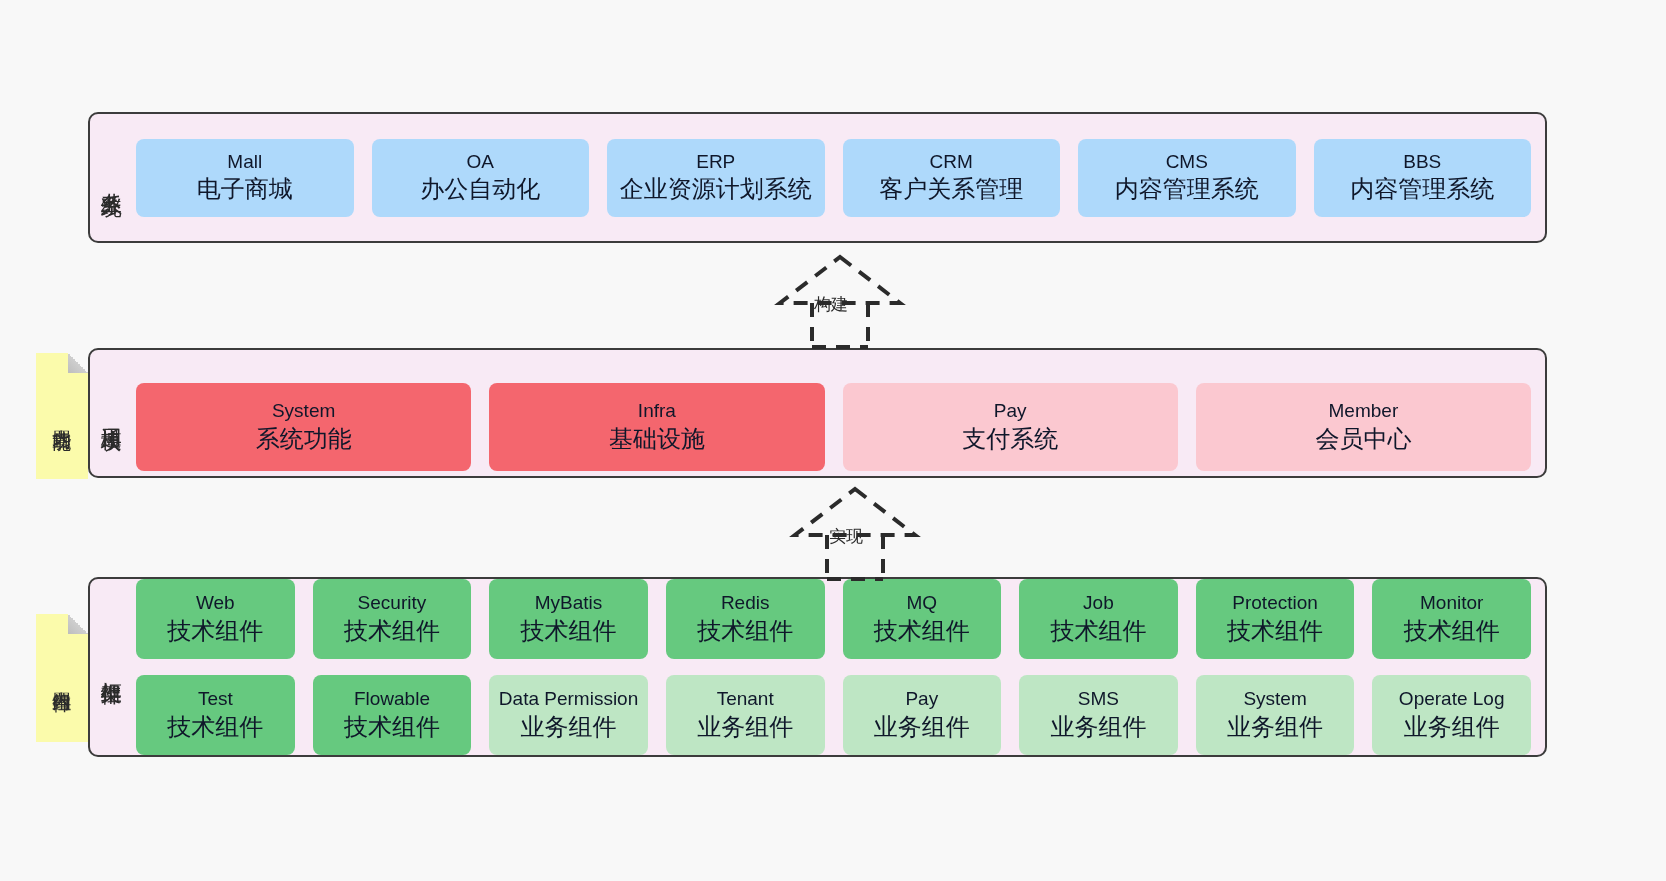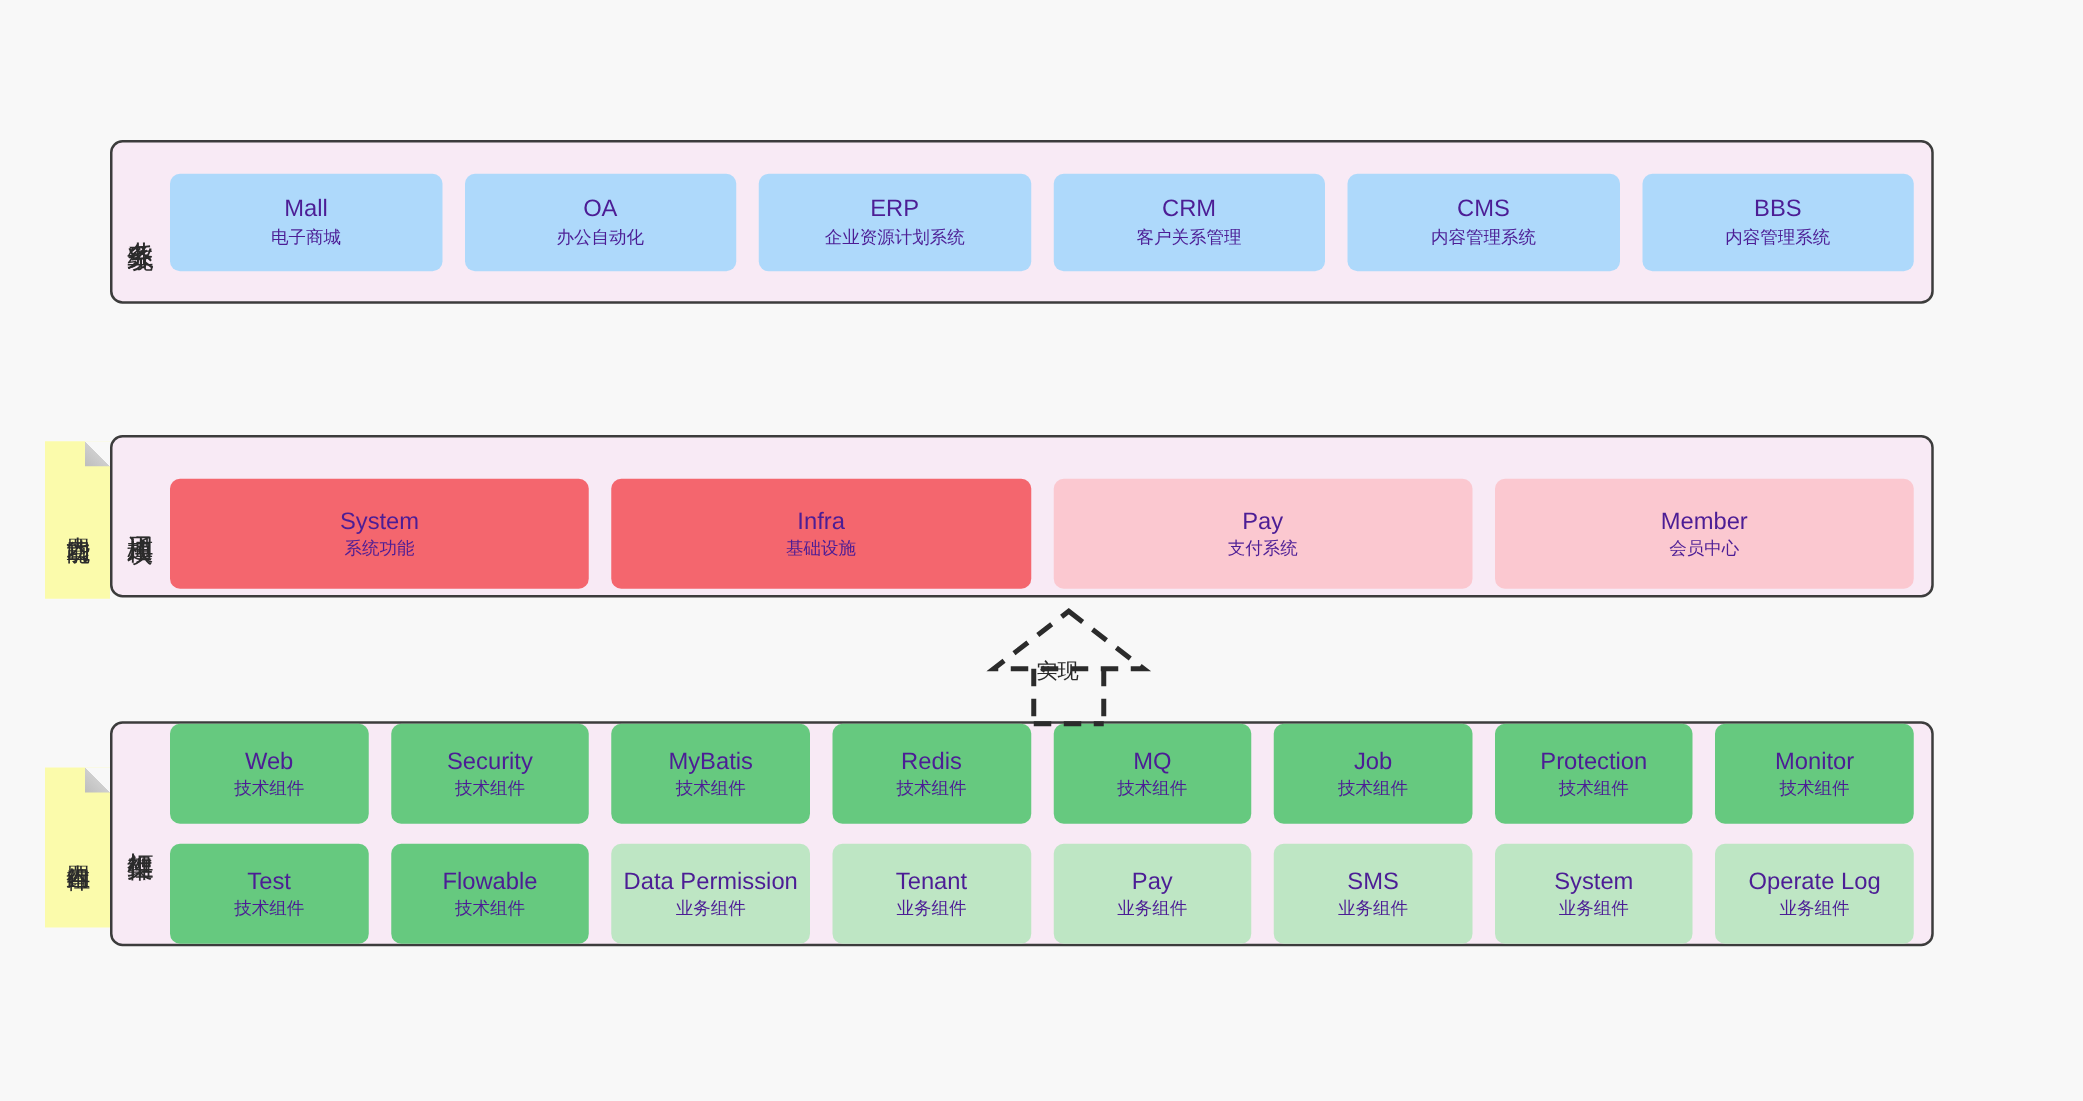--- a/index.html
+++ b/index.html
@@ -67,30 +67,30 @@
 
   
   .node {
     flex: 1 1 0;
     border-radius: 8px;
     display: flex;
     flex-direction: column;
     align-items: center;
     justify-content: center;
     text-align: center;
-    color: #4c1d95;
+    color: #0f172a;
     line-height: 1.28;
     box-sizing: border-box;
     padding: 4px 6px;
   }
   .node .n-en {
     font-size: 19px;
   }
   .node .n-cn {
-    font-size: 14px;
+    font-size: 24px;
   }
 
   .h-business .node { height: 78px; background: #aed9fb; }
   .h-module  .node { height: 88px; margin-top: 28px; }
   .h-frame   .node { height: 80px; }
 
   .c-blue        { background: #aed9fb; }
   .c-red         { background: #f4666e; }
   .c-pink        { background: #fbc8d0; }
   .c-green       { background: #66c97f; }
@@ -191,20 +191,29 @@
 
         <div class="node c-blue">
           <span class="n-en">BBS</span>
           <span class="n-cn">内容管理系统</span>
         </div>
 
       </div>
     </div>
   </div>
 
+  <div class="arrow-group" id="arrow-build">
+    <svg width="180" height="94" viewBox="0 0 180 94">
+      <path d="M 90 2 L 150 48 L 30 48 Z" fill="none" stroke="#2b2b2b" stroke-width="4" stroke-dasharray="14 10" stroke-linecap="butt"></path>
+      <path d="M 62 48 L 62 94" fill="none" stroke="#2b2b2b" stroke-width="4" stroke-dasharray="14 10"></path>
+      <path d="M 118 48 L 118 94" fill="none" stroke="#2b2b2b" stroke-width="4" stroke-dasharray="14 10"></path>
+      <path d="M 62 92 L 118 92" fill="none" stroke="#2b2b2b" stroke-width="4" stroke-dasharray="14 10"></path>
+    </svg>
+    <span class="arrow-label">构建</span>
+  </div>
 
   <div class="sticky" id="sticky-module">内置功能</div>
 
   <div class="layer h-module" id="layer-module">
     <div class="layer-title">通用模块</div>
     <div class="layer-body">
       <div class="row">
 
         <div class="node c-red">
           <span class="n-en">System</span>

